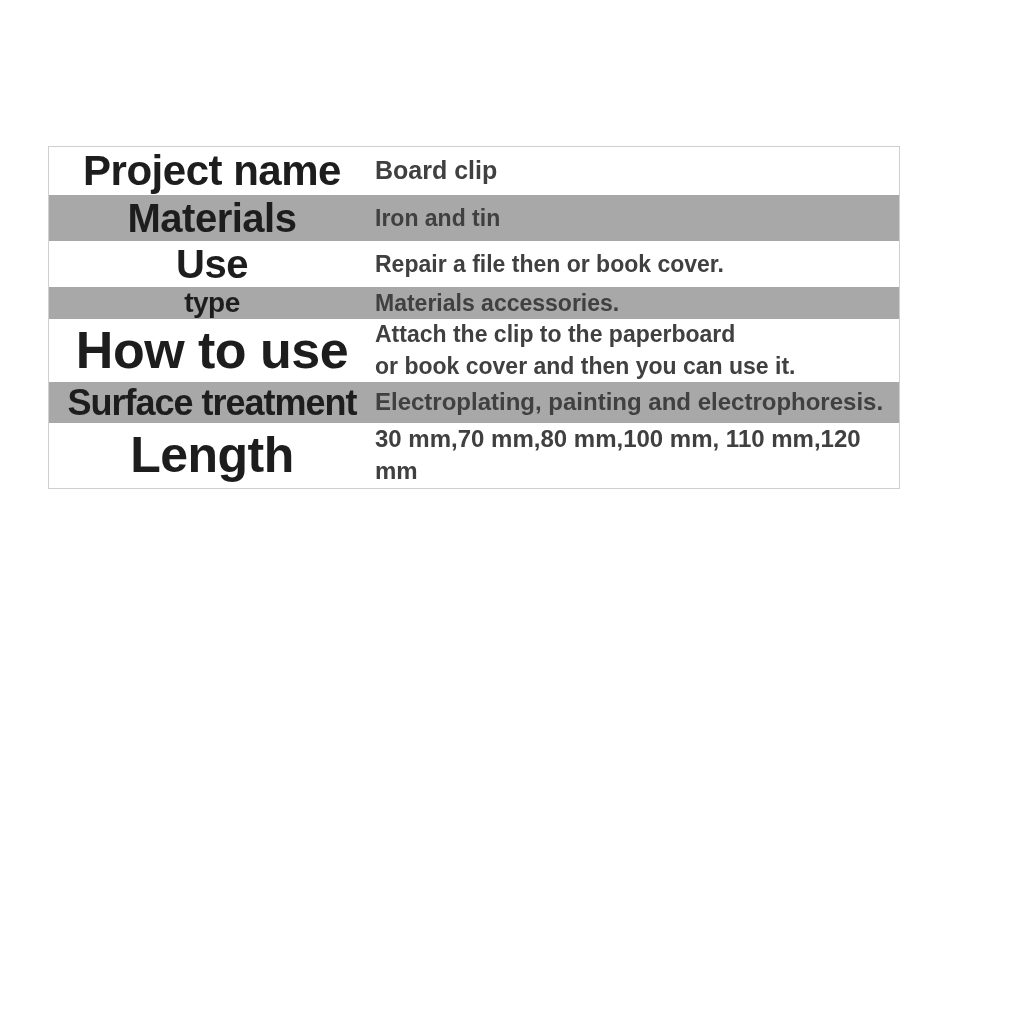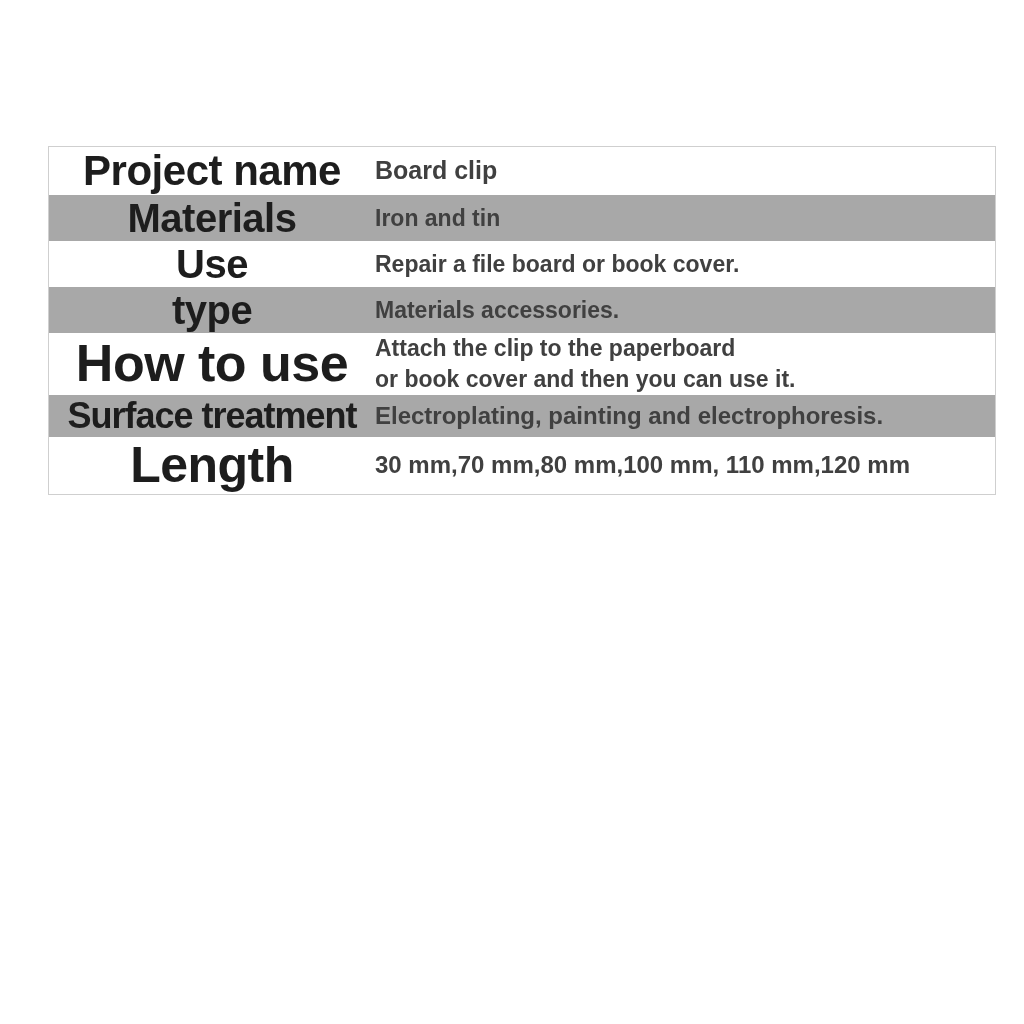--- a/index.html
+++ b/index.html
@@ -16,21 +16,21 @@
     width: 1024px;
     height: 1024px;
     background: #ffffff;
     overflow: hidden;
   }
 
   #spec-table {
     position: absolute;
     left: 48px;
     top: 146px;
-    width: 948px;
+    width: 852px;
     border-collapse: collapse;
     border: 1px solid #cfcfcf;
     table-layout: fixed;
   }
 
   #spec-table tr.row-odd {
     background: #ffffff;
   }
 
   #spec-table tr.row-even {
@@ -66,21 +66,21 @@
 
   .value-line {
     display: block;
   }
 
   
   tr[data-row="0"] td.label-cell { font-size: 42px; }
   tr[data-row="0"] td.value-cell { font-size: 25px; }
   tr[data-row="1"] td.label-cell { font-size: 40px; }
   tr[data-row="2"] td.label-cell { font-size: 40px; }
-  tr[data-row="3"] td.label-cell { font-size: 40px; margin-top: 14px; }
+  tr[data-row="3"] td.label-cell { font-size: 28px; margin-top: 14px; }
   tr[data-row="4"] td.label-cell { font-size: 52px; }
   tr[data-row="5"] td.label-cell { font-size: 36px; letter-spacing: -1px; }
   tr[data-row="5"] td.value-cell { font-size: 24px; }
   tr[data-row="6"] td.label-cell { font-size: 50px; }
   tr[data-row="6"] td.value-cell { font-size: 24px; }
   tr[data-row="7"] td.label-cell { font-size: 40px; }
 </style>
 </head>
 <body>
 
@@ -98,21 +98,21 @@
       <tr class="row-even" data-row="1">
         <td class="label-cell">Materials</td>
         <td class="value-cell">
           <span class="value-line">Iron and tin</span>
         </td>
       </tr>
 
       <tr class="row-odd" data-row="2">
         <td class="label-cell">Use</td>
         <td class="value-cell">
-          <span class="value-line">Repair a file board or book cover.</span>
+          <span class="value-line">Repair a file then or book cover.</span>
         </td>
       </tr>
 
       <tr class="row-even" data-row="3">
         <td class="label-cell">type</td>
         <td class="value-cell">
           <span class="value-line">Materials accessories.</span>
         </td>
       </tr>
 

